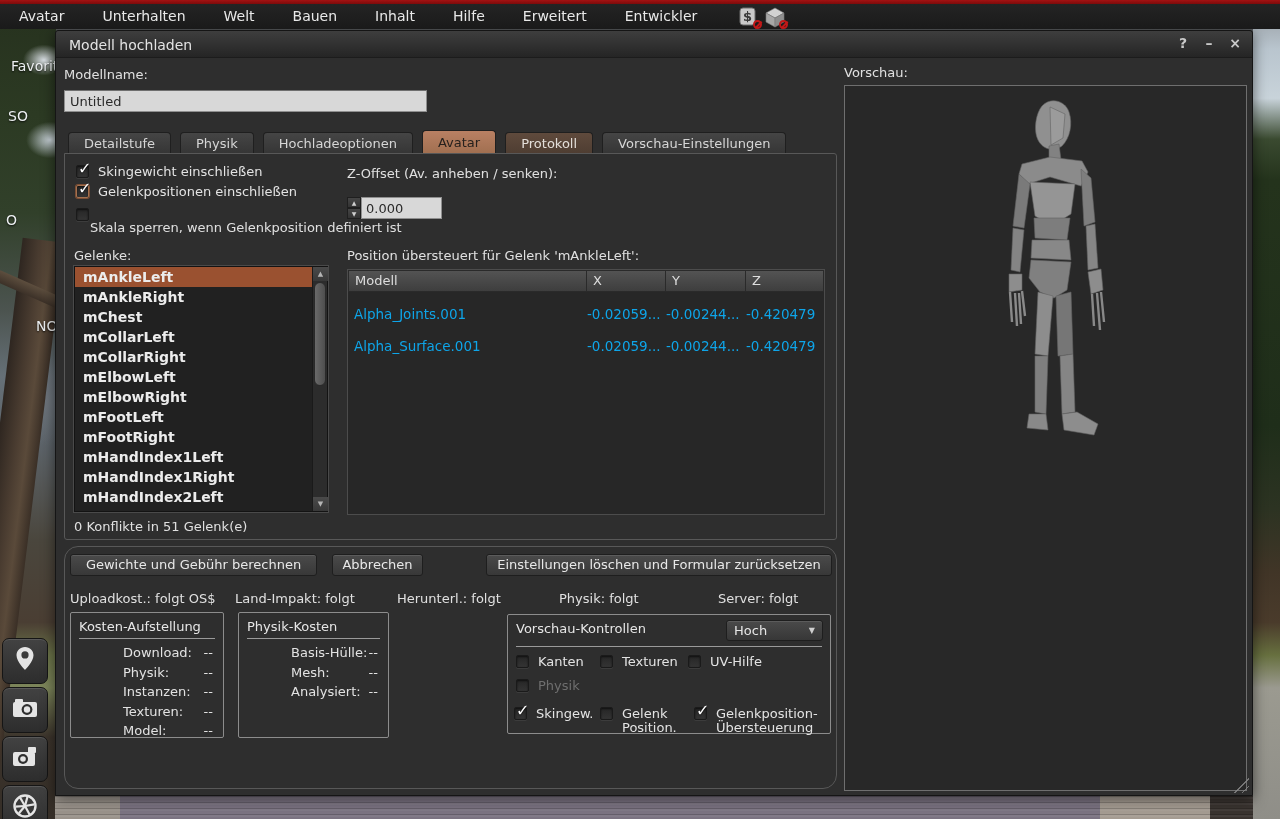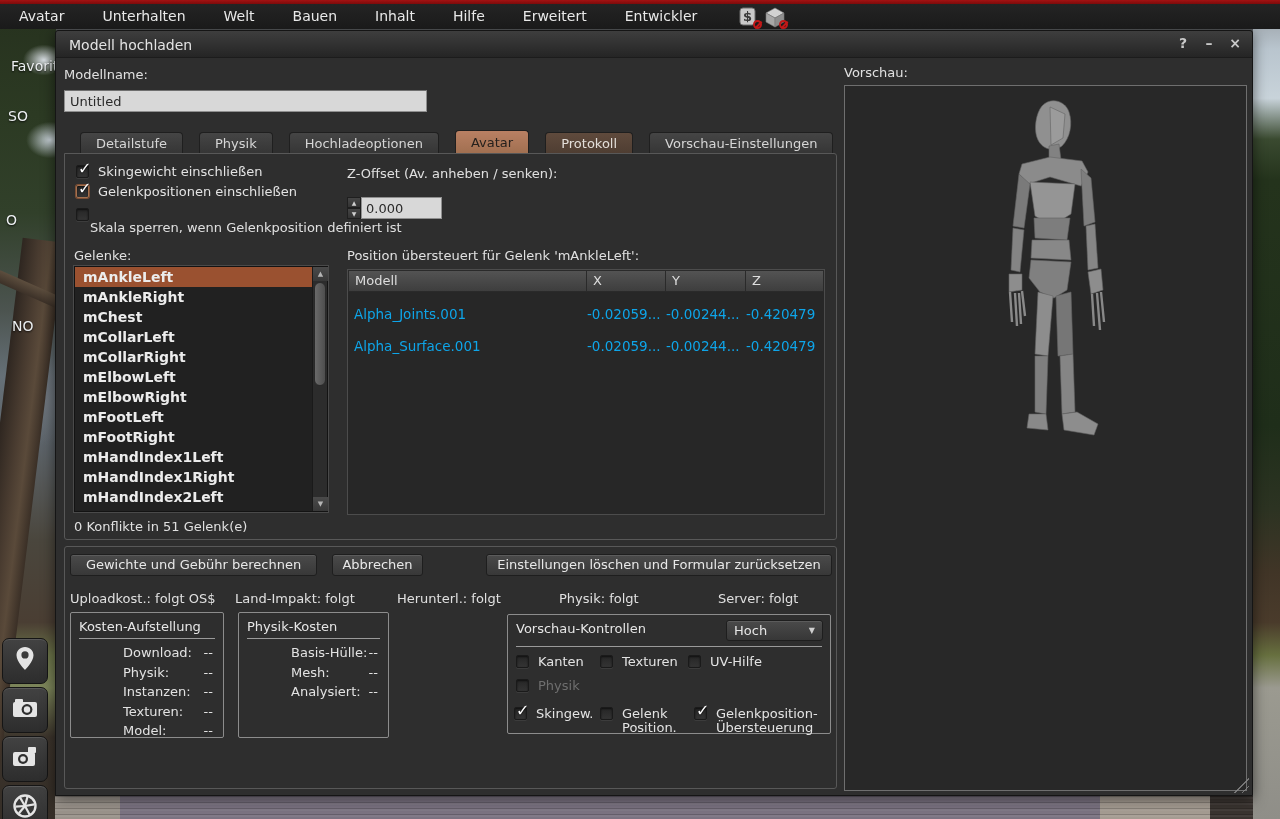--- a/index.html
+++ b/index.html
@@ -64,30 +64,30 @@
   .title { position:absolute; left:13px; top:6px; font-size:14px; color:#e3e3e3; }
   .win-controls { position:absolute; right:10px; top:4px; display:flex; gap:12px; }
   .win-btn { color:#c9c9c9; font-size:14px; font-weight:bold; width:14px; text-align:center; cursor:default; }
 
   .field-label { position:absolute; color:#e0e0e0; }
   .text-input { position:absolute; background:#d8d8d8; border:1px solid #8f8f8f;
     border-top-color:#6f6f6f; color:#2a2a2a; font-size:13px; padding:0 5px;
     font-family:"DejaVu Sans", sans-serif; }
 
   
-  .tabs { position:absolute; left:24px; top:99px; display:flex; gap:16px; height:24px; align-items:flex-end; }
+  .tabs { position:absolute; left:12px; top:99px; display:flex; gap:9px; height:24px; align-items:flex-end; }
   .tab { height:22px; line-height:22px; padding:0 15px; background:linear-gradient(180deg,#454545,#353535);
     color:#d6d6d6; border:1px solid #1f1f1f; border-bottom:none; border-radius:4px 4px 0 0; font-size:13px; }
   .tab.selected { height:24px; line-height:24px; background:linear-gradient(180deg,#b98063,#a06f50);
     color:#26211d; }
   .tab.highlight { background:linear-gradient(180deg,#5f4a3c,#4e3d32); color:#e3ded9; }
 
   .panel { position:absolute; border:1px solid #585858; background:#2e2e2e; }
   .tab-panel { left:8px; top:122px; width:773px; height:387px; border-radius:0 3px 3px 3px; }
-  .bottom-panel { left:8px; top:515px; width:773px; height:243px; border-radius:3px; }
+  .bottom-panel { left:8px; top:515px; width:773px; height:243px; border-radius:14px; }
 
   
   .cb { position:absolute; display:flex; align-items:flex-start; }
   .cb-box { position:relative; width:13px; height:13px; flex:0 0 13px;
     background:linear-gradient(180deg,#262626,#343434); border:1px solid #1a1a1a;
     box-shadow:inset 0 1px 2px rgba(0,0,0,.6), 0 1px 0 rgba(255,255,255,.07); border-radius:2px; }
   .cb-box.focused { border-color:#a5714f; box-shadow:0 0 0 1px #7d5036, inset 0 1px 2px rgba(0,0,0,.6); }
   .tick { position:absolute; left:1px; top:-7px; font-size:16px; font-weight:bold; color:#fff;
     text-shadow:0 1px 1px rgba(0,0,0,.6); }
   .cb-label { margin-left:9px; line-height:14px; color:#e3e3e3; }
@@ -154,21 +154,21 @@
 <body>
 
 <div class="screen">
 
   <div class="world world-left">
     <div class="trunk"></div>
     <div class="branch"></div>
     <div class="compass-label" style="left:11px; top:58px;">Favorit</div>
     <div class="compass-label" style="left:8px; top:108px;">SO</div>
     <div class="compass-label" style="left:6px; top:212px;">O</div>
-    <div class="compass-label" style="left:12px; top:318px;">NO</div>
+    <div class="compass-label" style="left:36px; top:318px;">NO</div>
   </div>
   <div class="world world-right"></div>
   <div class="world world-bottom"></div>
 
   <div class="red-strip"></div>
   <div class="menubar">
     <div class="menu-item">Avatar</div>
     <div class="menu-item">Unterhalten</div>
     <div class="menu-item">Welt</div>
     <div class="menu-item">Bauen</div>

